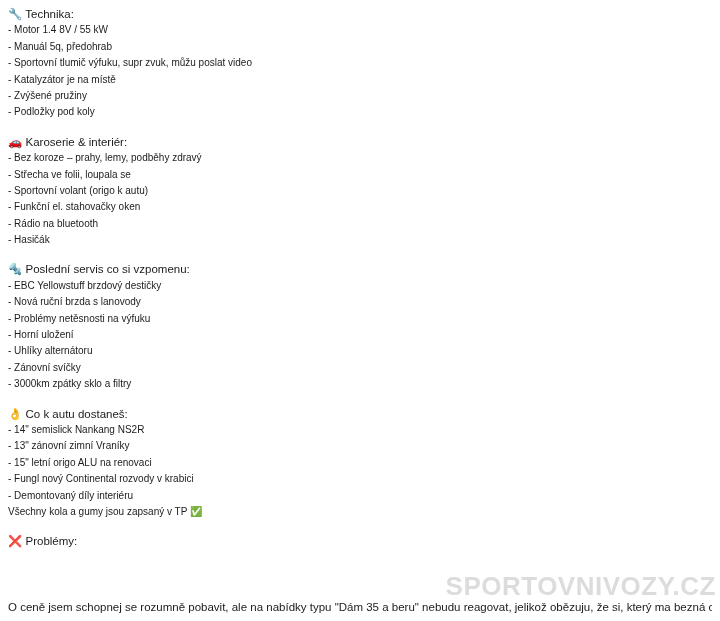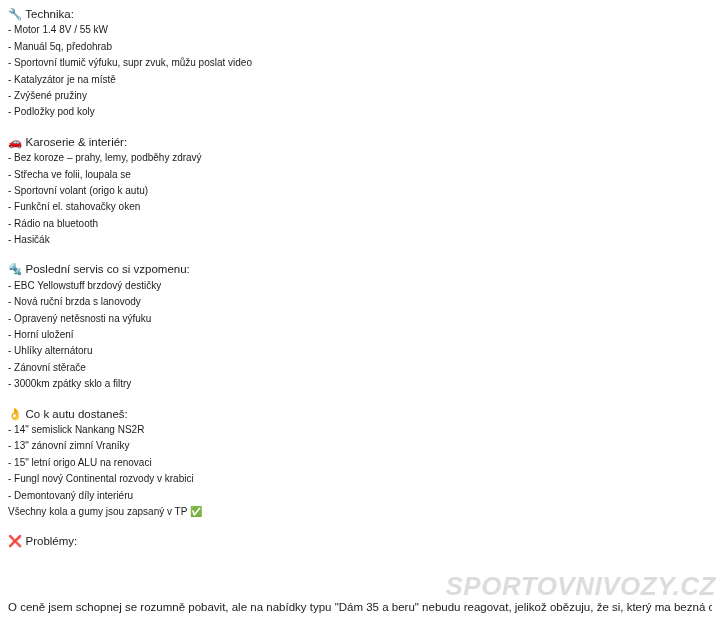--- a/index.html
+++ b/index.html
@@ -42,21 +42,20 @@
     height: 16.4px;
     font-size: 11.5px;
     color: #1b1b1b;
   }
   .watermark {
     position: absolute;
     right: 4px;
     bottom: 22px;
     font-family: "Liberation Sans", sans-serif;
     font-weight: bold;
-    font-style: italic;
     font-size: 26px;
     letter-spacing: 0.5px;
     color: rgba(150,150,150,0.33);
     text-shadow: 0 1px 0 rgba(255,255,255,0.6);
     white-space: pre;
     pointer-events: none;
   }
   .bottom-line {
     position: absolute;
     left: 8px;
@@ -90,24 +89,24 @@
     <div class="line">- Sportovní volant (origo k autu)</div>
     <div class="line">- Funkční el. stahovačky oken</div>
     <div class="line">- Rádio na bluetooth</div>
     <div class="line">- Hasičák</div>
   </div>
 
   <div class="section">
     <div class="heading">🔩 Poslední servis co si vzpomenu:</div>
     <div class="line">- EBC Yellowstuff brzdový destičky</div>
     <div class="line">- Nová ruční brzda s lanovody</div>
-    <div class="line">- Opravený netěsnosti na výfuku</div>
+    <div class="line">- Problémy netěsnosti na výfuku</div>
     <div class="line">- Horní uložení</div>
     <div class="line">- Uhlíky alternátoru</div>
-    <div class="line">- Zánovní stěrače</div>
+    <div class="line">- Zánovní svíčky</div>
     <div class="line">- 3000km zpátky sklo a filtry</div>
   </div>
 
   <div class="section">
     <div class="heading">👌 Co k autu dostaneš:</div>
     <div class="line">- 14" semislick Nankang NS2R</div>
     <div class="line">- 13" zánovní zimní Vraníky</div>
     <div class="line">- 15" letní origo ALU na renovaci</div>
     <div class="line">- Fungl nový Continental rozvody v krabici</div>
     <div class="line">- Demontovaný díly interiéru</div>

